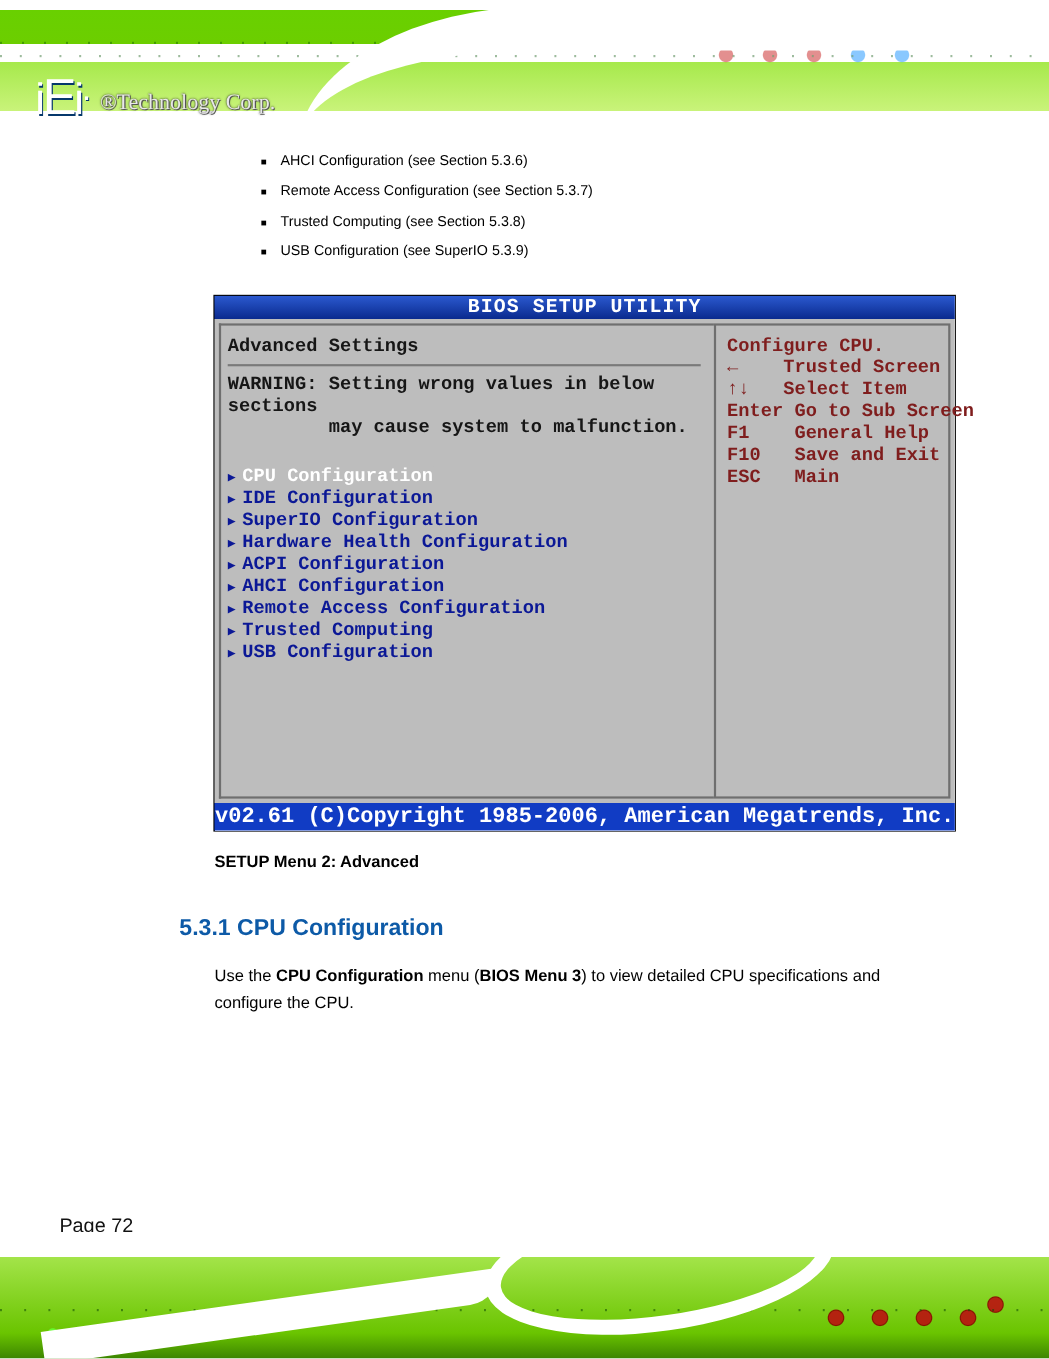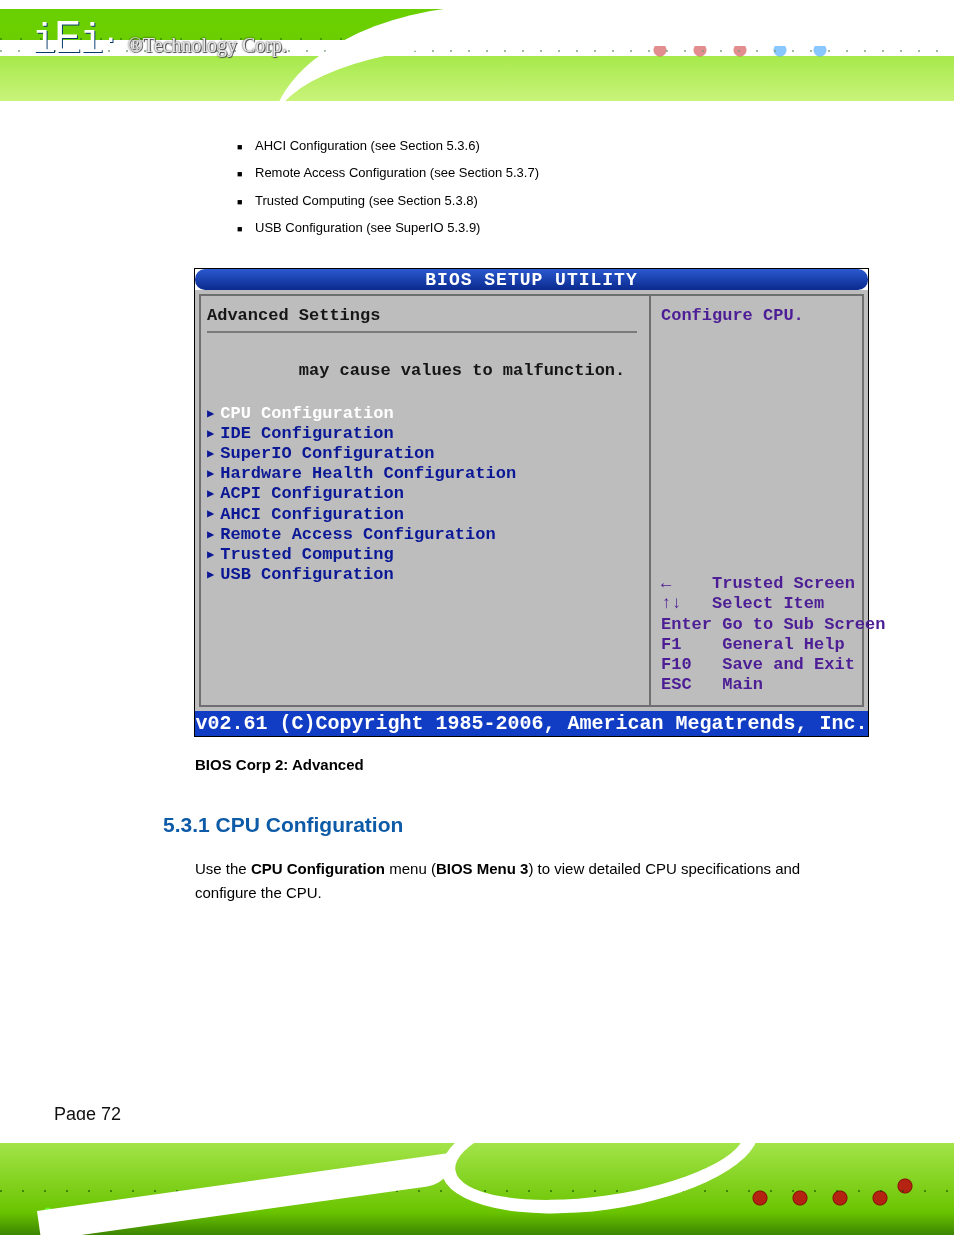--- a/index.html
+++ b/index.html
@@ -46,26 +46,27 @@
     border-radius: 200px 0 0 0 / 120px 0 0 0;
     transform: skewX(-8deg);
   }
   .logo-area {
     position: absolute;
     left: 32px; top: 22px;
     display: flex; align-items: flex-end;
     gap: 10px;
   }
   .logo-mark {
-    font-family: Liberation Mono, monospace;
+    font-family: Liberation Sans, sans-serif;
     font-size: 40px;
     color: #ffffff;
     letter-spacing: -2px;
     text-shadow: 1px 1px 0 #06386b;
     line-height: 0.8;
+    margin-top: 48px;
   }
   .logo-dot { color:#ffffff; font-size:30px; vertical-align: top;}
   .logo-text {
     font-family: Liberation Serif, serif;
     font-size: 20px;
     color: #e8e8e8;
     text-shadow: 1px 1px 0 #555, 0 0 2px #000;
     letter-spacing: 0px;
     margin-bottom: 2px;
   }
@@ -103,21 +104,20 @@
     font-weight: bold;
     box-shadow: 0 0 0 1px #000;
   }
   .bios-title {
     background: linear-gradient(180deg, #2b59cf 0%, #0a2a8e 100%);
     color: #ffffff;
     text-align: center;
     font-size: 18px;
     padding: 1px 0 0 0;
     letter-spacing: 1px;
-    border-radius: 10px;
   }
   .bios-tabs {
     background: #113cc4;
     display: flex;
     font-size: 17px;
     color: #ffffff;
   }
   .bios-tabs span {
     padding: 1px 10px 1px 10px;
   }
@@ -172,24 +172,24 @@
     background: #bdbdbd;
     color: #ffffff;
   }
 
   .bios-right {
     width: 215px;
     border: 2px solid #6f6f6f;
     margin: 4px 4px 4px 0;
     padding: 10px 6px 10px 10px;
     font-size: 17px;
-    color: #4c1d95;
+    color: #7f1d1d;
     display: flex;
     flex-direction: column;
-    justify-content: space-between;
+    justify-content: flex-start;
   }
   .help-keys div { line-height: 1.18; white-space: pre; }
 
   .bios-footer {
     background: #113cc4;
     color: #ffffff;
     text-align: center;
     font-size: 20px;
     padding: 1px 0;
   }
@@ -285,22 +285,22 @@
     <li>USB Configuration (see SuperIO 5.3.9)</li>
   </ul>
 
   <div class="bios">
     <div class="bios-title">BIOS SETUP UTILITY</div>
     <div class="bios-body">
       <div class="bios-left">
         <div class="heading">Advanced Settings</div>
         <hr>
         <div class="warn">
-          <br>
-          <span style="white-space:pre">         may cause values to malfunction.</span>
+          <span>WARNING: Setting wrong values in below sections</span><br>
+          <span style="white-space:pre">         may cause system to malfunction.</span>
         </div>
         <div class="menu-item selected">
           <span class="tri">▶</span>
           <span class="lbl">CPU Configuration</span>
         </div>
         <div class="menu-item">
           <span class="tri">▶</span>
           <span class="lbl">IDE Configuration</span>
         </div>
         <div class="menu-item">
@@ -341,21 +341,21 @@
           <div>F1    General Help</div>
           <div>F10   Save and Exit</div>
           <div>ESC   Main</div>
         </div>
       </div>
     </div>
     <div class="bios-footer">v02.61 (C)Copyright 1985-2006, American Megatrends, Inc.</div>
   </div>
 
   <div class="caption">
-    <b>BIOS Corp 2: Advanced</b>
+    <b>SETUP Menu 2: Advanced</b>
   </div>
 
   <div class="section-title">5.3.1 CPU Configuration</div>
 
   <div class="section-body">
     <span>Use the </span><span class="bold">CPU Configuration</span><span> menu (</span><span class="bold">BIOS Menu 3</span><span>) to view detailed CPU specifications and configure the CPU.</span>
   </div>
 
 </div>
 

